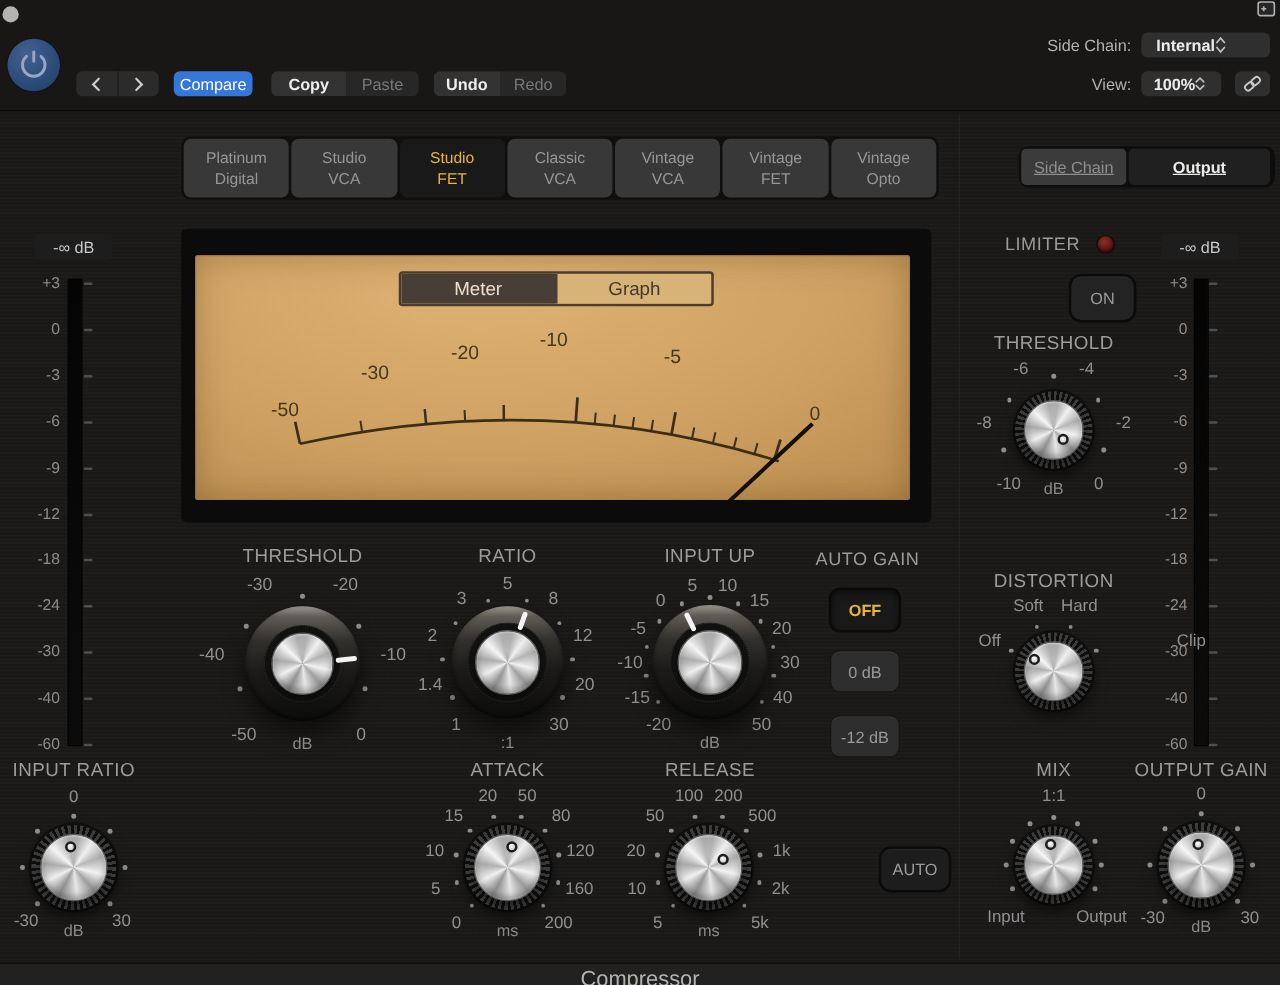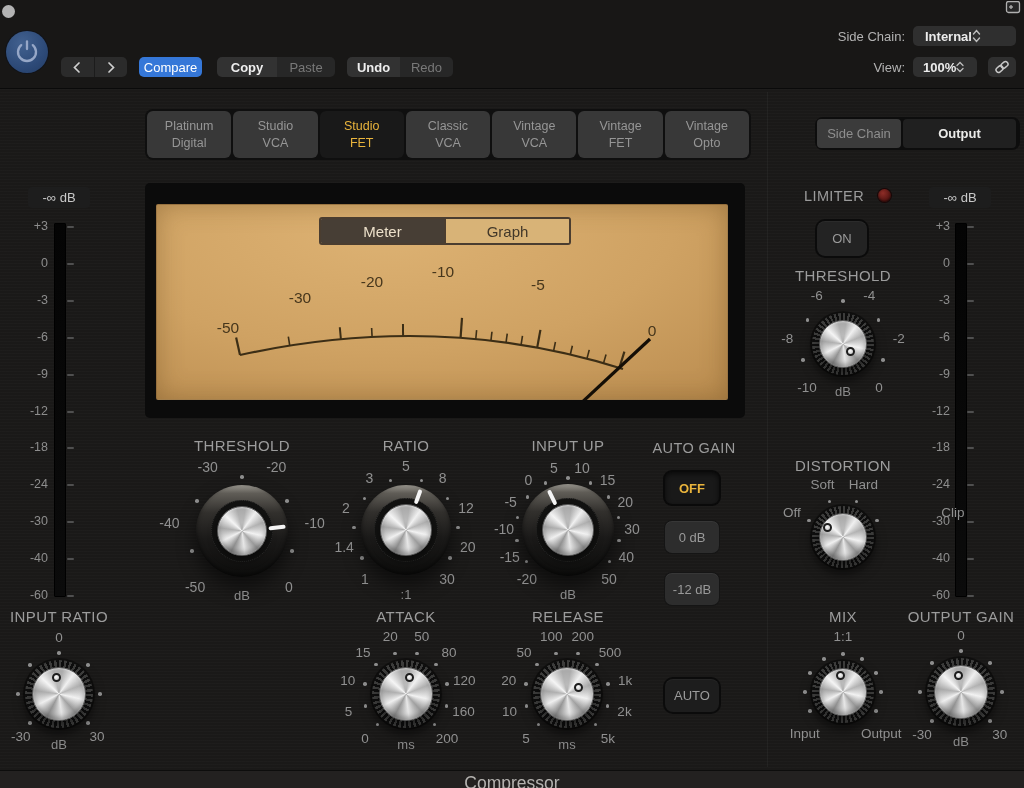--- a/index.html
+++ b/index.html
@@ -39,21 +39,21 @@
   .body-bg::after{content:'';position:absolute;inset:0;
     background:repeating-linear-gradient(180deg, rgba(255,255,255,.016) 0 1px, transparent 1px 3px);}
   .seam{left:767px;top:92px;width:1px;height:675px;background:rgba(255,255,255,.04);}
   
   .ctabs{left:145px;top:109px;width:606px;height:51px;background:#0f0f0f;border-radius:8px;padding:2px;display:flex;gap:2px;}
   .ctab{flex:1;border-radius:6px;background:#383838;color:#969696;font-size:12.5px;line-height:1.3;
     display:flex;flex-direction:column;align-items:center;justify-content:center;text-align:center;}
   .ctab.sel{background:#191919;color:#e9b43c;}
   
   .sctog{left:815px;top:117px;width:205px;height:33px;background:#0d0d0d;border-radius:8px;padding:2px;display:flex;gap:2px;}
-  .sctog .opt{border-radius:4px;display:flex;align-items:center;justify-content:center;font-size:13px;}
+  .sctog .opt{border-radius:4px;display:flex;align-items:center;justify-content:center;font-size:13px;text-decoration:underline;}
   .sctog .opt.off{background:#3b3b3b;color:#8e8e8e;}
   .sctog .opt.sel{background:#202020;color:#ebebe9;font-weight:600;}
   
   .vu-frame{left:145px;top:183px;width:600px;height:235px;background:#0b0b0b;border-radius:5px;}
   .vu-gold{position:absolute;left:11px;top:21px;width:572px;height:196px;border-radius:2px;
     background:radial-gradient(120% 150% at 40% 12%, #ddb273 0%, #cfa263 42%, #ba8c4f 78%, #a87c41 100%);
     box-shadow:inset 0 0 26px rgba(90,60,20,.35);border:1px solid rgba(60,40,15,.3);}
   .vu-svg{position:absolute;left:11px;top:21px;}
   .vutabs{position:absolute;left:174px;top:34px;width:252px;height:28px;border:2px solid #4a3d30;border-radius:3px;display:flex;overflow:hidden;}
   .vutab{flex:1;display:flex;align-items:center;justify-content:center;font-size:15px;font-weight:500;}
@@ -63,21 +63,21 @@
   .badge{top:187px;width:62px;height:21px;background:#1d1d1d;border-radius:4px;color:#c9c9c9;font-size:13px;
     display:flex;align-items:center;justify-content:center;}
   .mbar{top:223px;width:12px;height:374px;background:linear-gradient(#040404,#0b0b0b);border:1px solid #000;border-radius:1px;}
   .mlabel{width:46px;text-align:right;font-size:12.5px;color:#8d8d8d;}
   .mtick{width:7px;height:2px;background:#4f4f4f;border-radius:1px;}
   
   .agbtn{left:665px;width:54px;height:32px;border-radius:7px;display:flex;align-items:center;justify-content:center;
     font-size:13px;background:#2d2d2d;color:#9a9a9a;box-shadow:0 0 0 1px #151515, inset 0 1px 0 rgba(255,255,255,.05);}
   .agbtn.sel{background:#191919;color:#e9b43c;font-weight:700;box-shadow:0 0 0 2px #0a0a0a, inset 0 2px 5px rgba(0,0,0,.6);}
   .panelbtn{border-radius:8px;display:flex;align-items:center;justify-content:center;font-size:13px;color:#9b9b9b;
-    background:#232323;box-shadow:0 0 0 2px #0b0b0b, inset 0 1px 0 rgba(255,255,255,.04);}
+    background:#232323;box-shadow:0 0 0 2px #0b0b0b, inset 0 1px 0 rgba(255,255,255,.04);margin-left:40px;}
   .led{left:878px;top:189px;width:13px;height:13px;border-radius:50%;
     background:radial-gradient(circle at 38% 32%, #8e2d27, #551512 65%, #3d0e0b);
     box-shadow:0 0 0 1px #190707, inset 0 -1px 2px rgba(0,0,0,.5);}
   .sectlabel{font-size:14.5px;color:#9b9b9b;letter-spacing:.4px;text-align:center;}
   
   .ktitle{transform:translate(-50%,-50%);font-size:15px;color:#9c9c9c;letter-spacing:.4px;white-space:nowrap;text-align:center;}
   .klabel{transform:translate(-50%,-50%);font-size:13.5px;color:#909090;white-space:nowrap;}
   .klabel.big{font-size:14px;}
   .kunit{transform:translate(-50%,-50%);font-size:13px;color:#8a8a8a;}
   .tickdot{width:3.5px;height:3.5px;border-radius:50%;background:#8f8f8f;}

